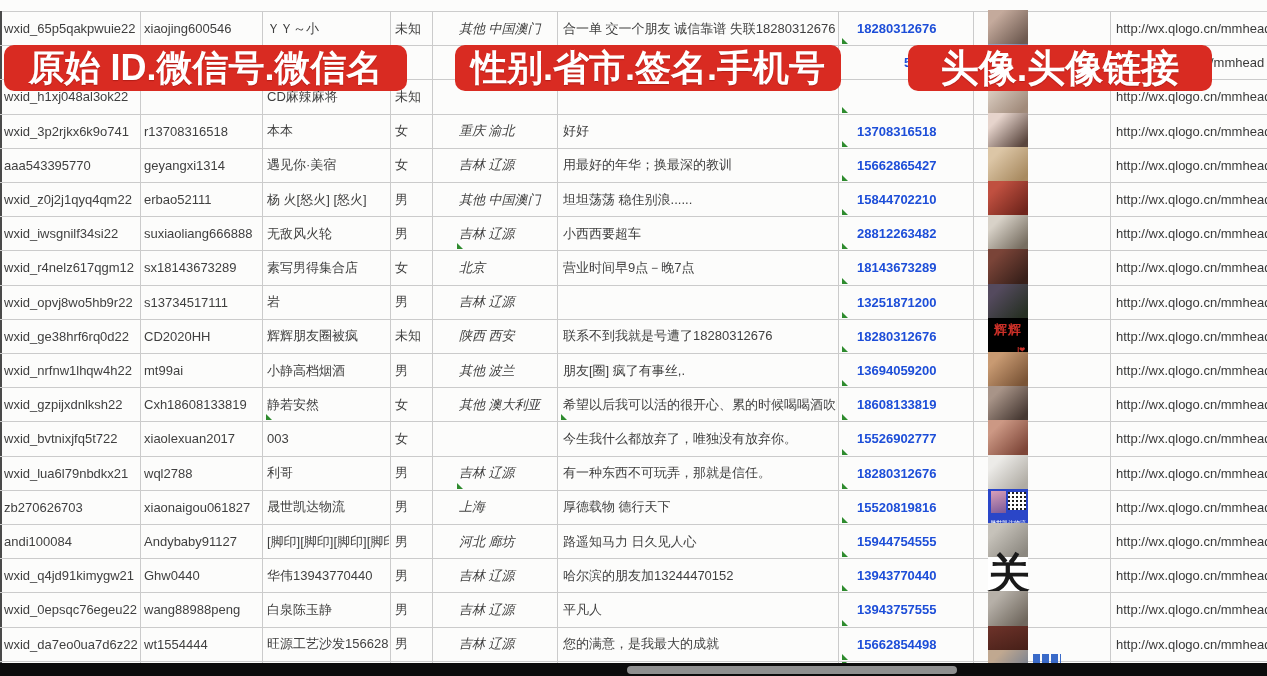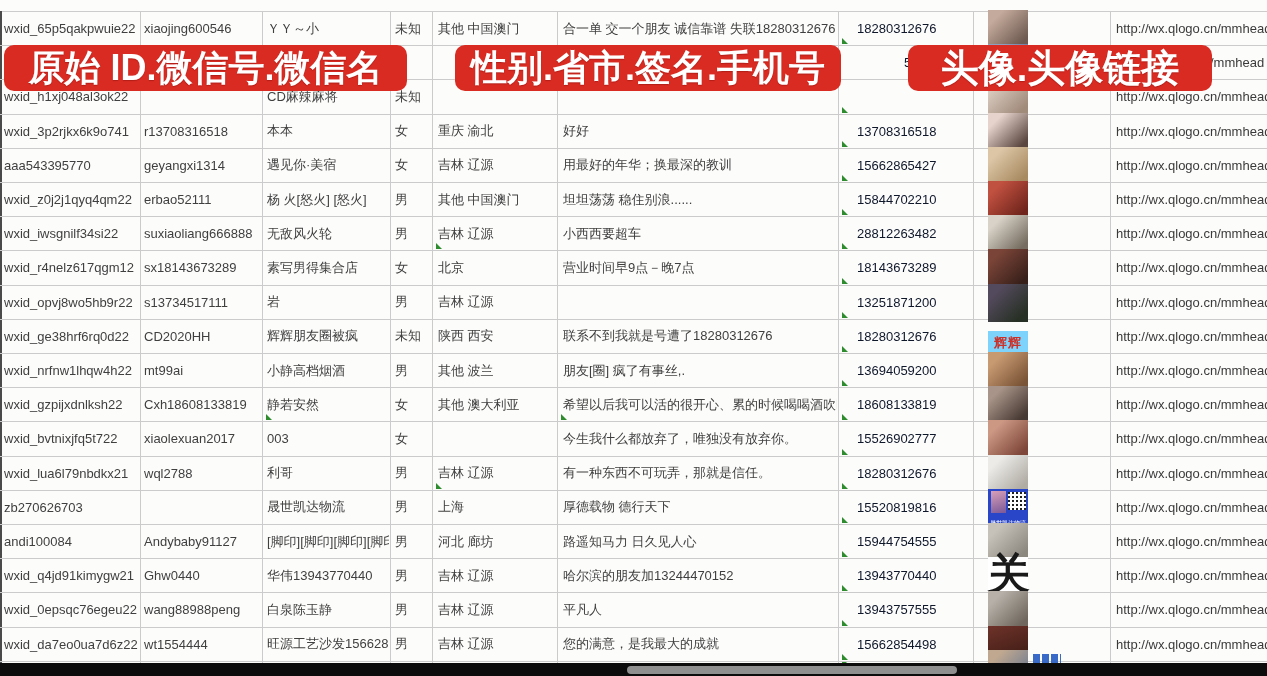--- a/index.html
+++ b/index.html
@@ -9,23 +9,23 @@
   .leftedge{position:absolute;left:0;top:11px;width:2px;height:652px;background:#4a4a4a;}
   .vline{position:absolute;top:11px;height:652px;width:1px;background:#cccccc;}
   .row{position:absolute;left:0;width:1267px;height:34.2px;border-bottom:1px solid #cbcbcb;
        box-sizing:border-box;}
   .cell{position:absolute;top:0;height:100%;display:flex;align-items:center;
         font-size:13px;color:#3f3f3f;white-space:nowrap;overflow:hidden;box-sizing:border-box;}
   .c-wxid     {left:2px;   width:137px;padding-left:2px;}
   .c-alias    {left:141px; width:120px;padding-left:3px;}
   .c-name     {left:263px; width:126px;padding-left:4px;}
   .c-gender   {left:391px; width:40px; padding-left:4px;}
-  .c-province {left:433px; width:123px;padding-left:5px;}
+  .c-province {left:454px; width:123px;padding-left:5px;font-style:italic;}
   .c-signature{left:558px; width:279px;padding-left:5px;}
-  .c-phone    {left:839px; width:133px;padding-left:18px;font-weight:400;color:#0f172a;}
+  .c-phone    {left:839px; width:133px;padding-left:18px;font-weight:700;color:#1d4ed8;}
   .c-avatarbx {left:973px; width:136px;overflow:visible;}
   .c-url      {left:1110px;width:157px;padding-left:6px;color:#3a3a3a;}
   .mark{position:absolute;left:3px;bottom:1px;width:0;height:0;
         border-bottom:6px solid #2e8b2e;border-right:6px solid transparent;}
   .mark.top{bottom:auto;top:-4px;}
   .avatar{position:absolute;left:15px;top:-2px;width:40px;height:38px;overflow:hidden;}
   .avatar.raised{top:-12px;}
   .avatar .qr{position:absolute;right:2px;top:3px;width:18px;height:18px;background:
       repeating-linear-gradient(0deg,#111 0 2px,#fff 2px 4px),
       repeating-linear-gradient(90deg,#111 0 2px,#fff 2px 4px);background-blend-mode:screen;}
@@ -355,21 +355,21 @@
           <span class="txt">陕西 西安</span>
         </div>
       <div class="cell c-signature">
           <span class="txt">联系不到我就是号遭了18280312676</span>
         </div>
       <div class="cell c-phone">
           <span class="txt">18280312676</span>
           <div class="mark" style="border-bottom-color: rgb(46, 139, 46);"></div>
         </div>
       <div class="cell c-avatarbx">
-          <div class="avatar" style="background: #7dd3fc; margin-top: 13px;">
+          <div class="avatar" style="background: #000000;">
             <div class="t-main" style="color: rgb(204, 48, 40);">辉辉</div>
             <div class="t-sub" style="color: rgb(204, 48, 40);">I❤</div>
           </div>
         </div>
       <div class="cell c-url">
           <span class="txt">http://wx.qlogo.cn/mmhead</span>
         </div>
     </div>
       <div class="row" style="top: 354px;">
       <div class="cell c-wxid">
@@ -487,20 +487,23 @@
       <div class="cell c-avatarbx">
           <div class="avatar" style="background: linear-gradient(135deg, rgb(236, 235, 232) 20%, rgb(176, 172, 164) 85%);"></div>
         </div>
       <div class="cell c-url">
           <span class="txt">http://wx.qlogo.cn/mmhead</span>
         </div>
     </div>
       <div class="row" style="top: 490.8px;">
       <div class="cell c-wxid">
           <span class="txt">zb270626703</span>
+        </div>
+      <div class="cell c-alias">
+          <span class="txt">xiaonaigou061827</span>
         </div>
       <div class="cell c-name">
           <span class="txt">晟世凯达物流</span>
         </div>
       <div class="cell c-gender">
           <span class="txt">男</span>
         </div>
       <div class="cell c-province">
           <span class="txt">上海</span>
         </div>

